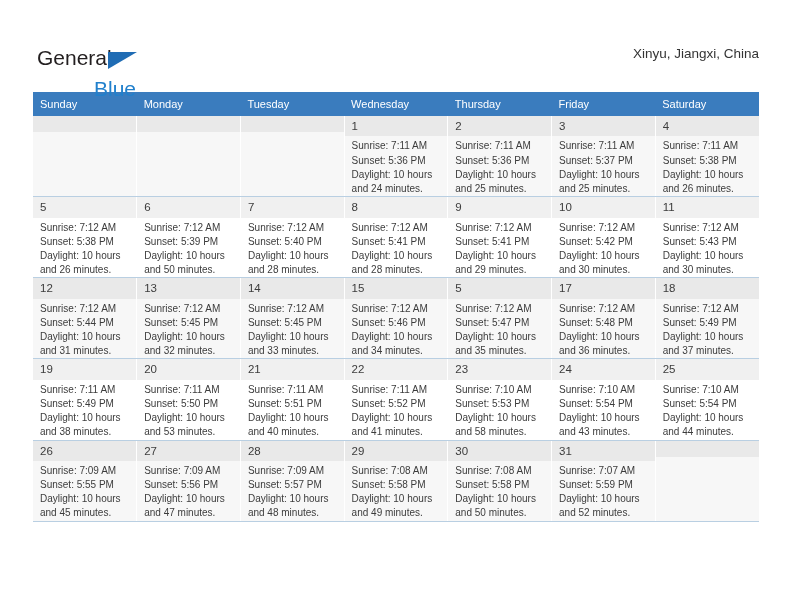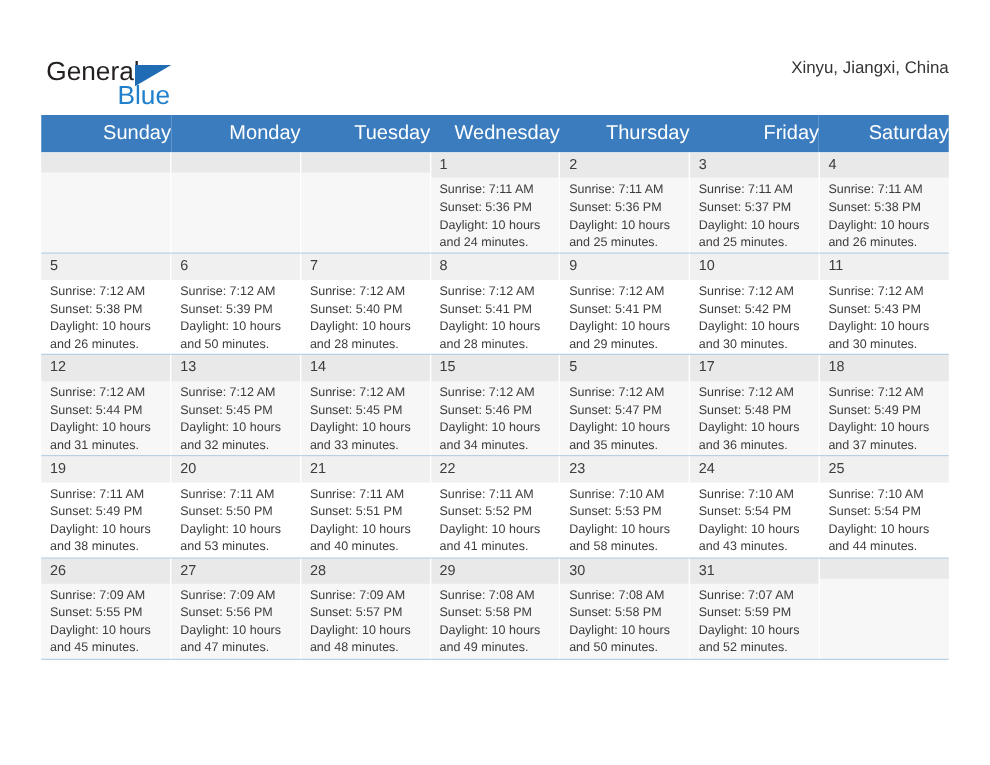--- a/index.html
+++ b/index.html
@@ -52,21 +52,21 @@
     left: 75px;
     top: 14px;
     width: 0;
     height: 0;
     border-left: 29px solid #1f6cb4;
     border-bottom: 17px solid transparent;
   }
   .brand-blue {
     position: absolute;
     left: 61px;
-    top: 28px;
+    top: 40px;
     font-size: 21px;
     color: #2180cc;
     font-family: "Liberation Sans", sans-serif;
   }
   .title-block {
     text-align: right;
     padding-top: 2px;
   }
   .cal-title {
     font-size: 27px;
@@ -86,22 +86,22 @@
   .calendar {
     width: 726px;
     border-collapse: collapse;
     table-layout: fixed;
     margin-top: 8px;
   }
   .calendar th {
     background: #3a7cbe;
     color: #ffffff;
     font-weight: normal;
-    font-size: 16px;
-    text-align: right;
+    font-size: 11px;
+    text-align: left;
     padding: 6px 0 6px 7px;
     height: 10px;
     border: none;
   }
   .calendar td {
     vertical-align: top;
     width: 103.71px;
     height: 77px;
     padding: 0;
     border-right: 1px solid #ffffff;

